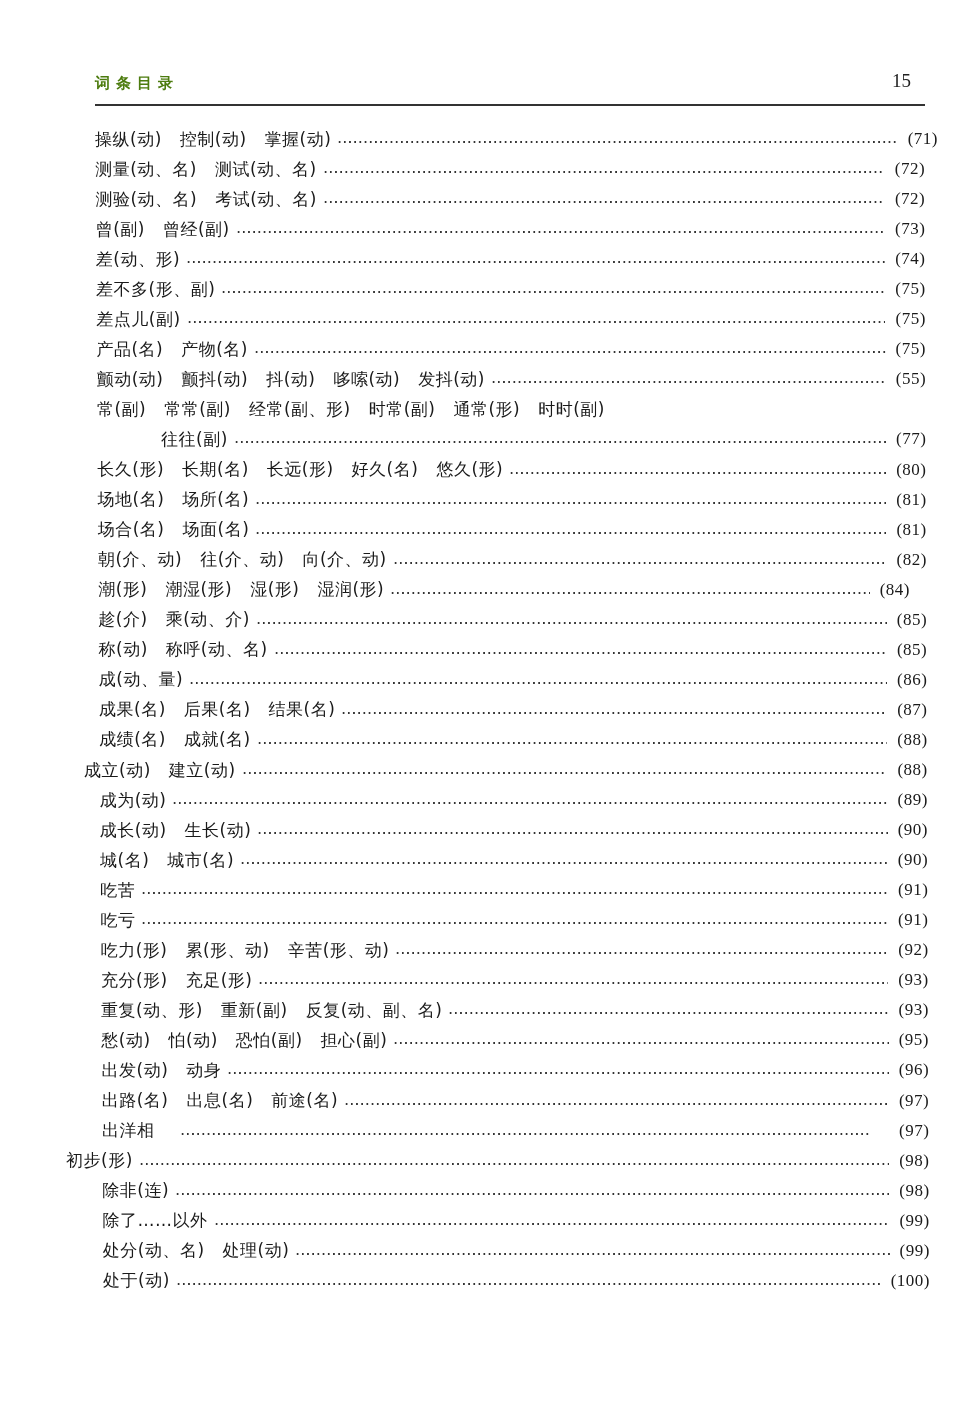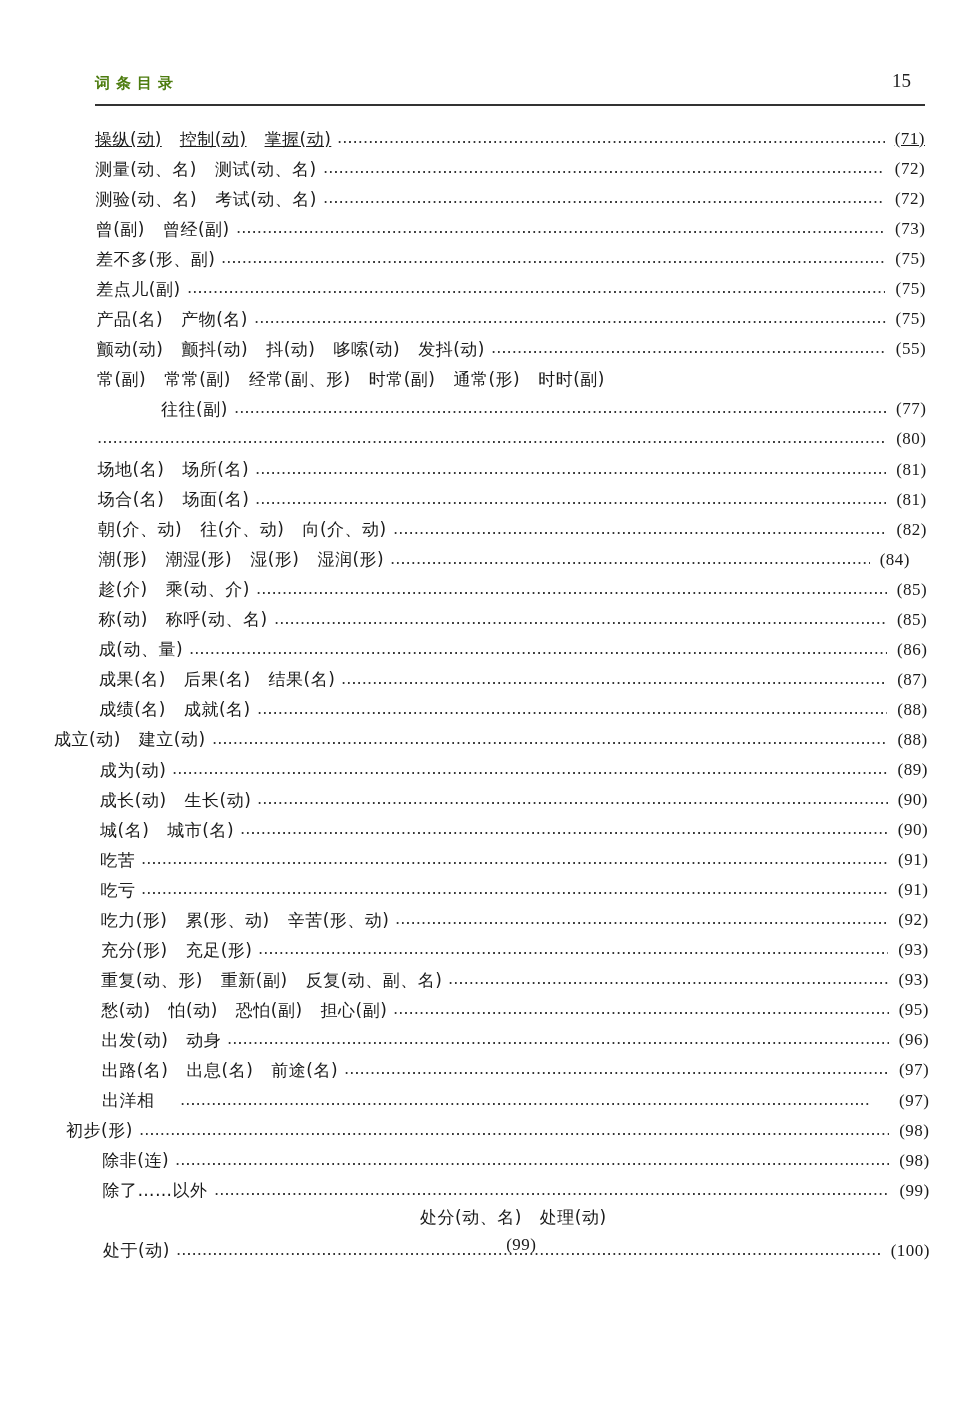--- a/index.html
+++ b/index.html
@@ -52,39 +52,44 @@
 </head>
 <body>
 
 <div class="page-header">
   <div class="running-title">词条目录</div>
   <div class="page-number">15</div>
 </div>
 <div class="header-rule"></div>
 
 <div class="toc" id="toc">
-    <div class="toc-row" style="padding-left: 95px; padding-right: 35px; text-decoration: underline;">
+    <div class="toc-row" style="padding-left: 95px; padding-right: 22px;">
       <div class="toc-text"><span class="term">操纵(动)</span><span class="term">控制(动)</span><span class="term">掌握(动)</span></div>
       <div class="toc-leader"></div>
       <div class="toc-page">(71)</div>
     </div>
     <div class="toc-row" style="padding-left: 95.2105px; padding-right: 34.8684px;">
       <div class="toc-text"><span class="term">测量(动、名)</span><span class="term">测试(动、名)</span></div>
       <div class="toc-leader"></div>
       <div class="toc-page">(72)</div>
     </div>
     <div class="toc-row" style="padding-left: 95.4211px; padding-right: 34.7368px;">
       <div class="toc-text"><span class="term">测验(动、名)</span><span class="term">考试(动、名)</span></div>
       <div class="toc-leader"></div>
       <div class="toc-page">(72)</div>
     </div>
     <div class="toc-row" style="padding-left: 95.6316px; padding-right: 34.6053px;">
       <div class="toc-text"><span class="term">曾(副)</span><span class="term">曾经(副)</span></div>
       <div class="toc-leader"></div>
       <div class="toc-page">(73)</div>
+    </div>
+    <div class="toc-row" style="padding-left: 95.8421px; padding-right: 34.4737px;">
+      <div class="toc-text"><span class="term">差(动、形)</span></div>
+      <div class="toc-leader"></div>
+      <div class="toc-page">(74)</div>
     </div>
     <div class="toc-row" style="padding-left: 96.0526px; padding-right: 34.3421px;">
       <div class="toc-text"><span class="term">差不多(形、副)</span></div>
       <div class="toc-leader"></div>
       <div class="toc-page">(75)</div>
     </div>
     <div class="toc-row" style="padding-left: 96.2632px; padding-right: 34.2105px;">
       <div class="toc-text"><span class="term">差点儿(副)</span></div>
       <div class="toc-leader"></div>
       <div class="toc-page">(75)</div>
@@ -103,20 +108,21 @@
       <div class="toc-text"><span class="term">常(副)</span><span class="term">常常(副)</span><span class="term">经常(副、形)</span><span class="term">时常(副)</span><span class="term">通常(形)</span><span class="term">时时(副)</span></div>
       <div class="toc-leader none"></div>
       <div class="toc-page"></div>
     </div>
     <div class="toc-row" style="padding-left: 97.1053px; padding-right: 33.6842px;">
       <div class="toc-text indent"><span class="term">往往(副)</span></div>
       <div class="toc-leader"></div>
       <div class="toc-page">(77)</div>
     </div>
     <div class="toc-row" style="padding-left: 97.3158px; padding-right: 33.5526px;">
+      <div class="toc-text"><span class="term">长久(形)</span><span class="term">长期(名)</span><span class="term">长远(形)</span><span class="term">好久(名)</span><span class="term">悠久(形)</span></div>
       <div class="toc-leader"></div>
       <div class="toc-page">(80)</div>
     </div>
     <div class="toc-row" style="padding-left: 97.5263px; padding-right: 33.4211px;">
       <div class="toc-text"><span class="term">场地(名)</span><span class="term">场所(名)</span></div>
       <div class="toc-leader"></div>
       <div class="toc-page">(81)</div>
     </div>
     <div class="toc-row" style="padding-left: 97.7368px; padding-right: 33.2895px;">
       <div class="toc-text"><span class="term">场合(名)</span><span class="term">场面(名)</span></div>
@@ -151,21 +157,21 @@
     <div class="toc-row" style="padding-left: 99px; padding-right: 32.5px;">
       <div class="toc-text"><span class="term">成果(名)</span><span class="term">后果(名)</span><span class="term">结果(名)</span></div>
       <div class="toc-leader"></div>
       <div class="toc-page">(87)</div>
     </div>
     <div class="toc-row" style="padding-left: 99.2105px; padding-right: 32.3684px;">
       <div class="toc-text"><span class="term">成绩(名)</span><span class="term">成就(名)</span></div>
       <div class="toc-leader"></div>
       <div class="toc-page">(88)</div>
     </div>
-    <div class="toc-row" style="padding-left: 54px; padding-right: 32.2368px;">
+    <div class="toc-row" style="padding-left: 84px; padding-right: 32.2368px;">
       <div class="toc-text"><span class="term">成立(动)</span><span class="term">建立(动)</span></div>
       <div class="toc-leader"></div>
       <div class="toc-page">(88)</div>
     </div>
     <div class="toc-row" style="padding-left: 99.6316px; padding-right: 32.1053px;">
       <div class="toc-text"><span class="term">成为(动)</span></div>
       <div class="toc-leader"></div>
       <div class="toc-page">(89)</div>
     </div>
     <div class="toc-row" style="padding-left: 99.8421px; padding-right: 31.9737px; justify-content: center;">
@@ -231,21 +237,21 @@
     <div class="toc-row" style="padding-left: 102.368px; padding-right: 30.3947px;">
       <div class="toc-text"><span class="term">除非(连)</span></div>
       <div class="toc-leader"></div>
       <div class="toc-page">(98)</div>
     </div>
     <div class="toc-row" style="padding-left: 102.579px; padding-right: 30.2632px;">
       <div class="toc-text"><span class="term">除了……以外</span></div>
       <div class="toc-leader"></div>
       <div class="toc-page">(99)</div>
     </div>
-    <div class="toc-row" style="padding-left: 102.789px; padding-right: 30.1316px; flex-direction: column;">
+    <div class="toc-row" style="padding-left: 102.789px; padding-right: 30.1316px;">
       <div class="toc-text"><span class="term">处分(动、名)</span><span class="term">处理(动)</span></div>
       <div class="toc-leader"></div>
       <div class="toc-page">(99)</div>
     </div>
     <div class="toc-row" style="padding-left: 103px; padding-right: 30px;">
       <div class="toc-text"><span class="term">处于(动)</span></div>
       <div class="toc-leader"></div>
       <div class="toc-page">(100)</div>
     </div>
   </div>

